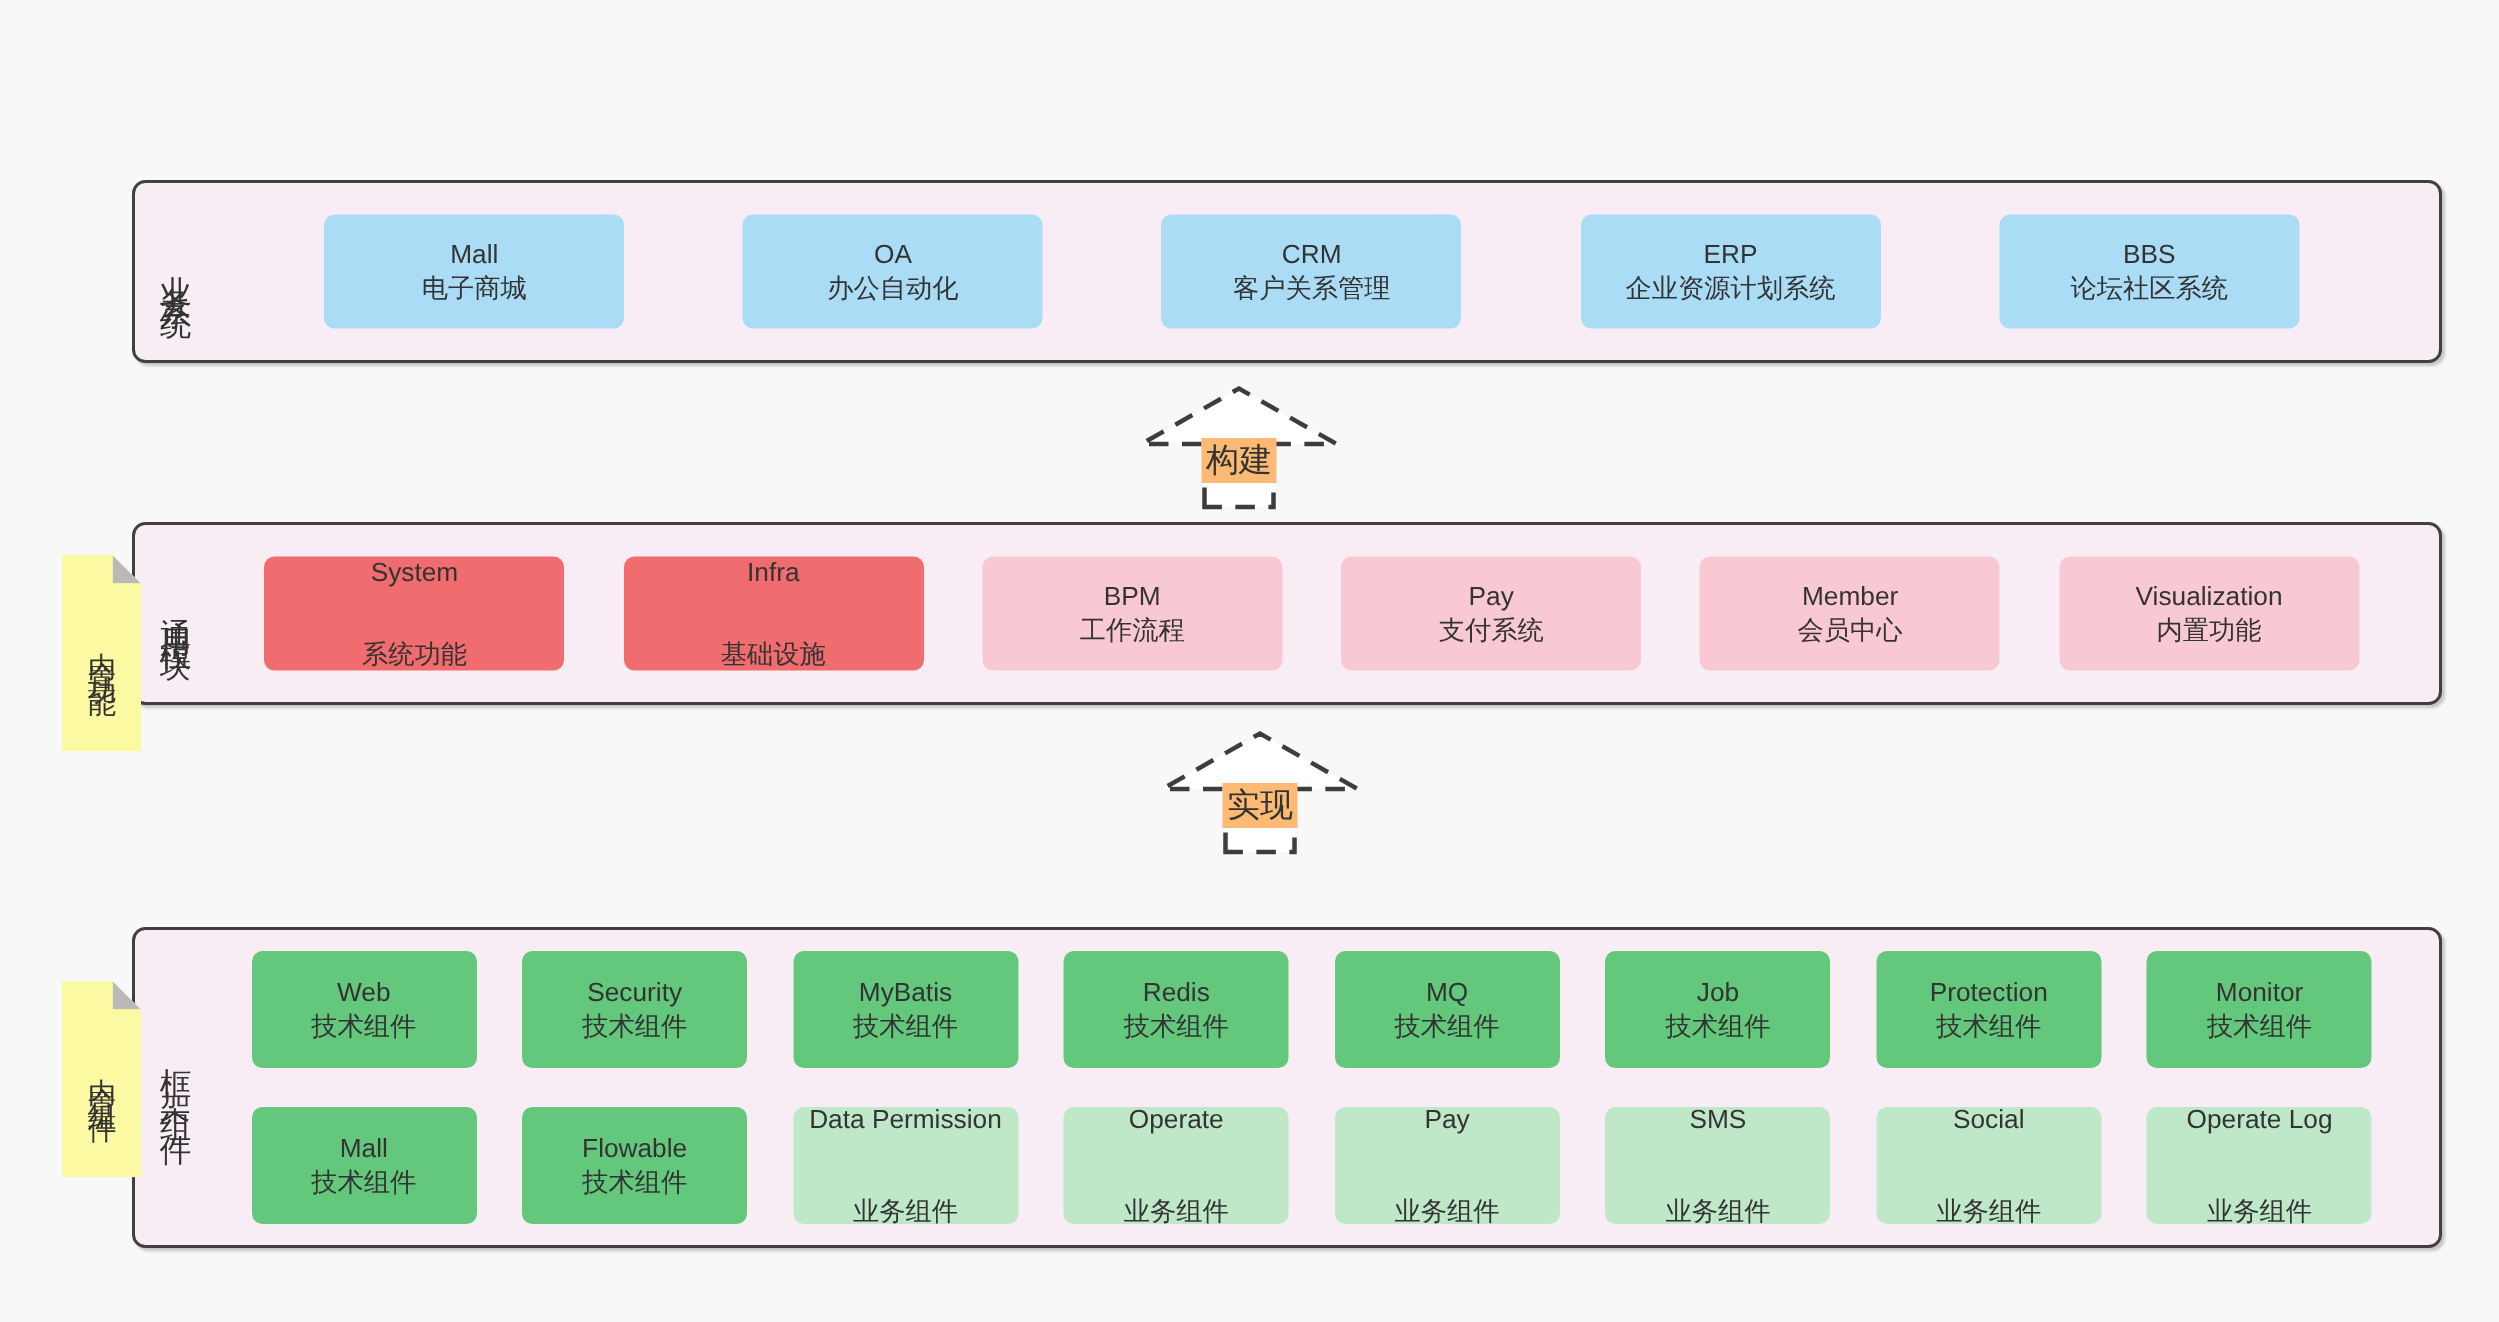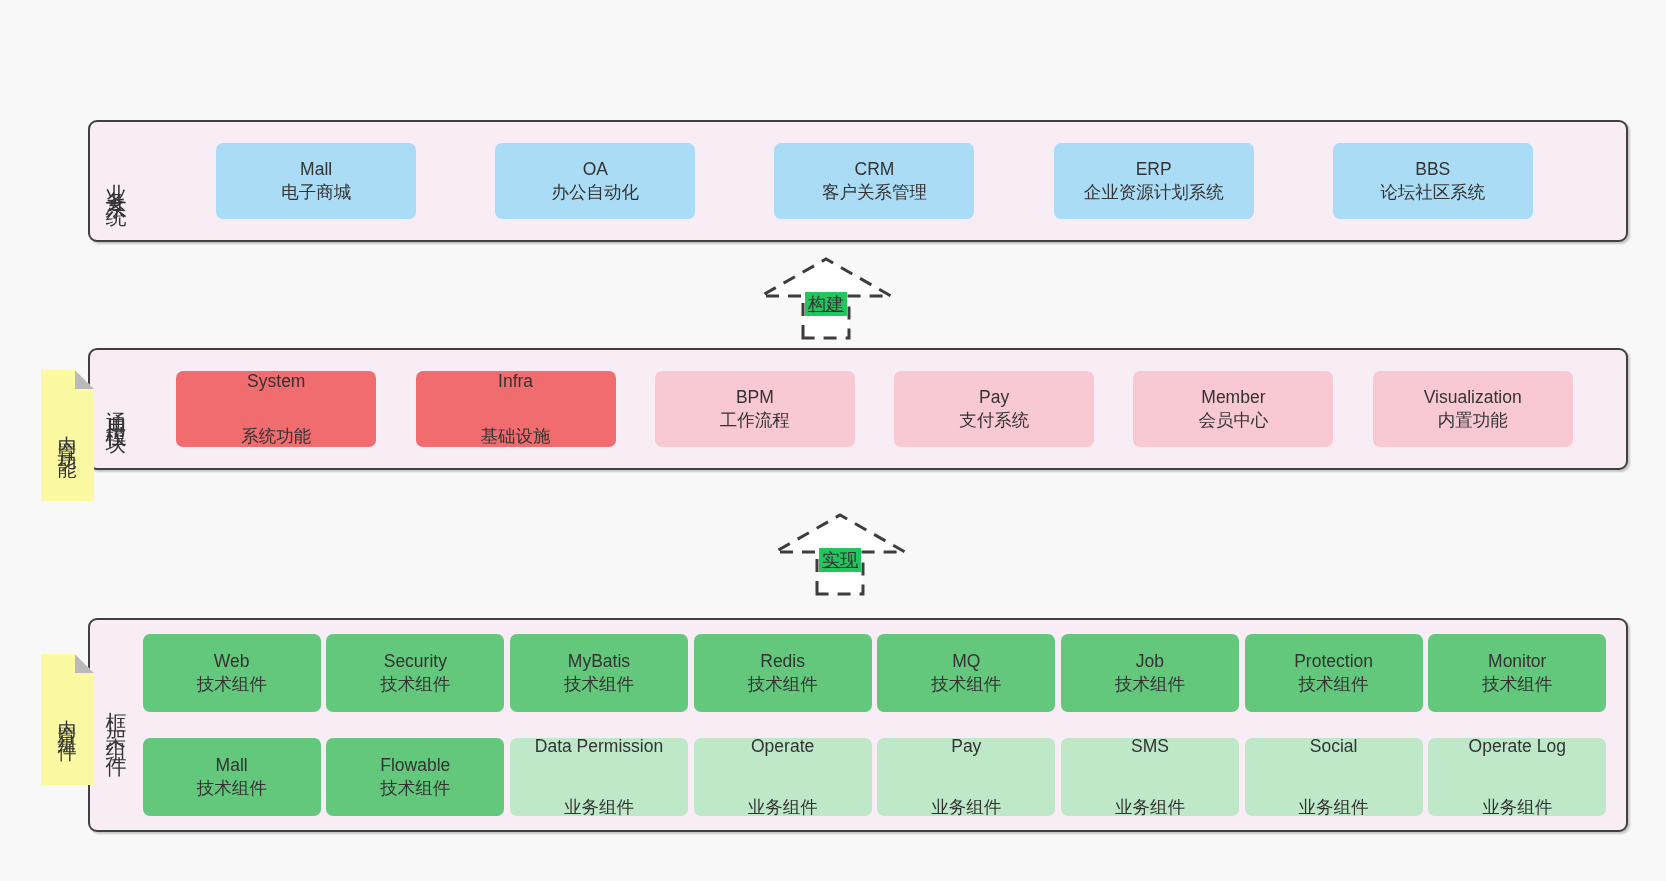--- a/index.html
+++ b/index.html
@@ -37,33 +37,33 @@
   .band3 .band-label{letter-spacing:15px;}
   .boxes-row{flex:1;display:flex;justify-content:space-evenly;align-items:center;}
   .grid{flex:1;display:flex;flex-direction:column;gap:26px;}
   .box{
     border-radius:7px;
     display:flex;flex-direction:column;align-items:center;justify-content:center;
     text-align:center;font-size:17.5px;line-height:23px;color:var(--text);
     padding:4px 6px;
   }
   .box-lg{width:200px;height:76px;flex:none;}
-  .box-sm{width:178px;height:78px;flex:none;}
+  .box-sm{width:150px;height:78px;flex:none;}
   .blue{background:var(--blue);}
   .red{background:var(--red);gap:32px;}
   .pink{background:var(--pink);}
   .green{background:var(--green);}
   .light-green{background:var(--light-green);gap:38px;}
   .arrow{position:absolute;width:136px;height:84px;}
   .arrow1{left:758px;top:256px;}
-  .arrow2{left:772px;top:512px;}
+  .arrow2{left:772px;top:486px;}
   .arrow svg{display:block;}
   .arrow-label{
     position:absolute;left:50%;top:36px;transform:translateX(-50%);
-    background:#22c55e;padding:0 3px;font-size:18px;color:var(--text);white-space:nowrap;text-decoration:underline;
+    background:#fdba74;padding:0 3px;font-size:22px;color:var(--text);white-space:nowrap;
   }
   .note{
     position:absolute;width:53px;height:131px;left:41px;z-index:3;
     background:var(--note-yellow);
     clip-path:polygon(0 0,calc(100% - 19px) 0,100% 19px,100% 100%,0 100%);
     display:flex;align-items:center;justify-content:center;
   }
   .note::before{
     content:"";position:absolute;top:0;right:0;width:19px;height:19px;
     background:#b9b9b9;

